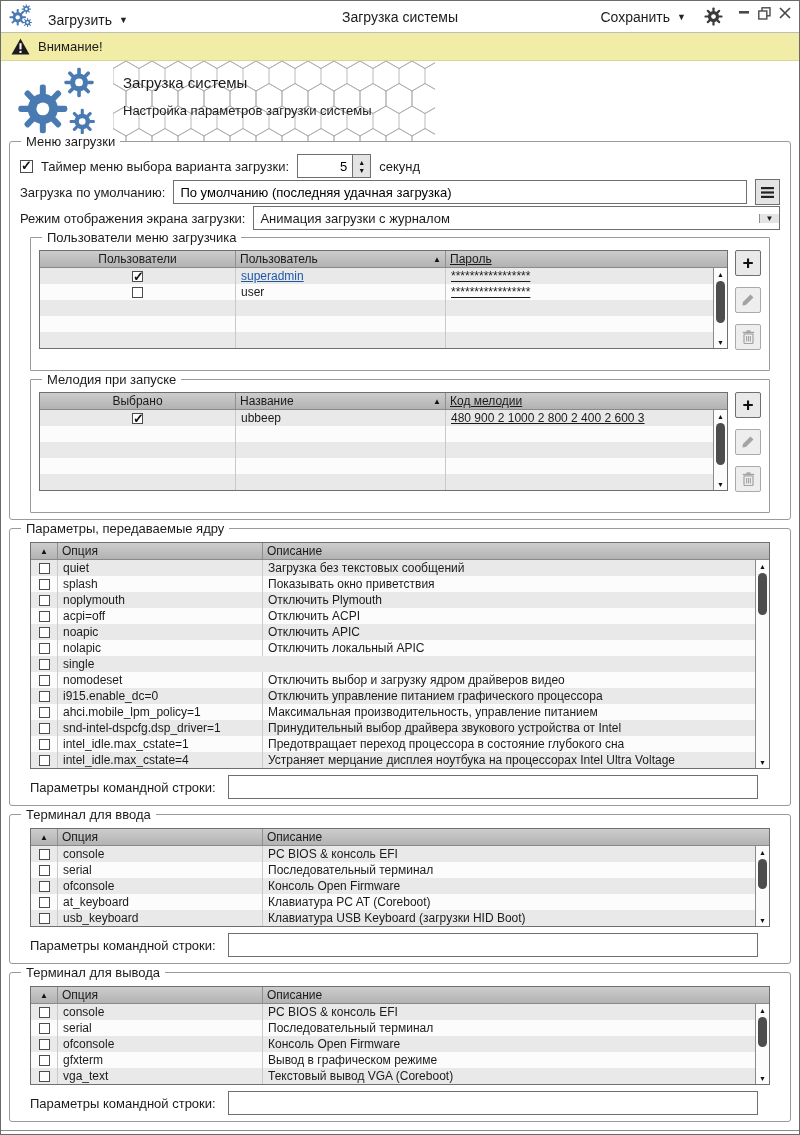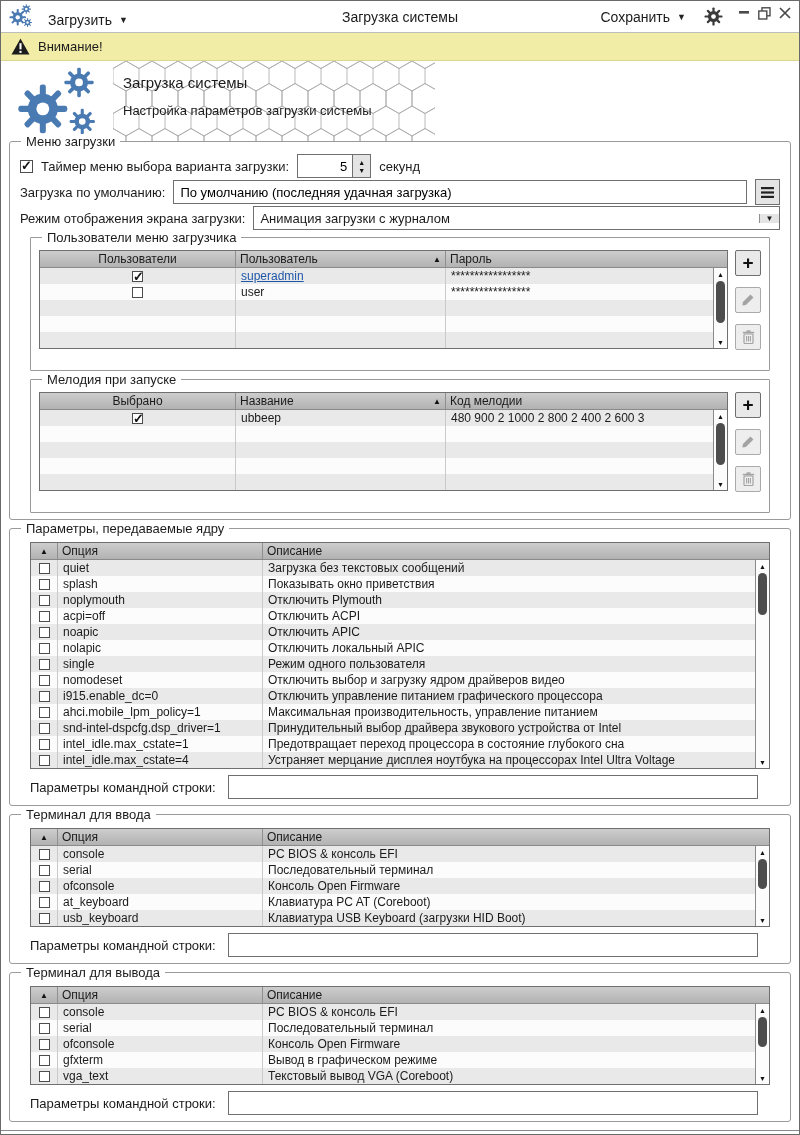--- a/index.html
+++ b/index.html
@@ -70,21 +70,21 @@
   .thead { display: flex; height: 17px; background: linear-gradient(#cdcdcd, #b2b2b2); border-bottom: 1px solid #8a8a8a; font-size: 12px; }
   .th { display: flex; align-items: center; padding: 0 4px; overflow: hidden; white-space: nowrap; }
   .th + .th { border-left: 1px solid #8f8f8f; }
   .tbody { margin-right: 14px; }
   .tr { display: flex; height: 16px; font-size: 12px; align-items: center; background: #fcfcfc; }
   .tr:nth-child(odd) { background: #e9e9e9; }
   .td { height: 100%; display: flex; align-items: center; padding: 0 5px; overflow: hidden; white-space: nowrap; }
   .td + .td { border-left: 1px solid #c9c9c9; }
   .c-admin { width: 195px; justify-content: center; }
   .c-user  { width: 210px; }
-  .c-pass  { flex: 1; }
+  .c-pass  { flex: 1; text-decoration: underline; }
   .c-chk   { width: 26px; justify-content: center; }
   .c-opt   { width: 205px; }
   .c-desc  { flex: 1; }
   .sort-arrow { margin-left: auto; font-size: 8px; color: #111; }
   .sort-arrow.center { margin: 0 auto; }
   .userlink { color: #1f57a8; text-decoration: underline; }
 
   
   .vscroll { position: absolute; top: 17px; right: 0; bottom: 0; width: 14px; border-left: 1px solid #8a8a8a; background: #fcfcfc; }
   .vs-up, .vs-down { position: absolute; left: 0; right: 0; height: 12px; font-size: 7px; text-align: center; line-height: 13px; color: #111; }
@@ -458,21 +458,20 @@
             <span class="cb small"></span>
           </span>
           <span class="td c-opt">nolapic</span>
           <span class="td c-desc">Отключить локальный APIC</span>
         </div>
       <div class="tr">
           <span class="td c-chk">
             <span class="cb small"></span>
           </span>
           <span class="td c-opt">single</span>
-          <span class="td c-desc">Режим одного пользователя</span>
         </div>
       <div class="tr">
           <span class="td c-chk">
             <span class="cb small"></span>
           </span>
           <span class="td c-opt">nomodeset</span>
           <span class="td c-desc">Отключить выбор и загрузку ядром драйверов видео</span>
         </div>
       <div class="tr">
           <span class="td c-chk">

